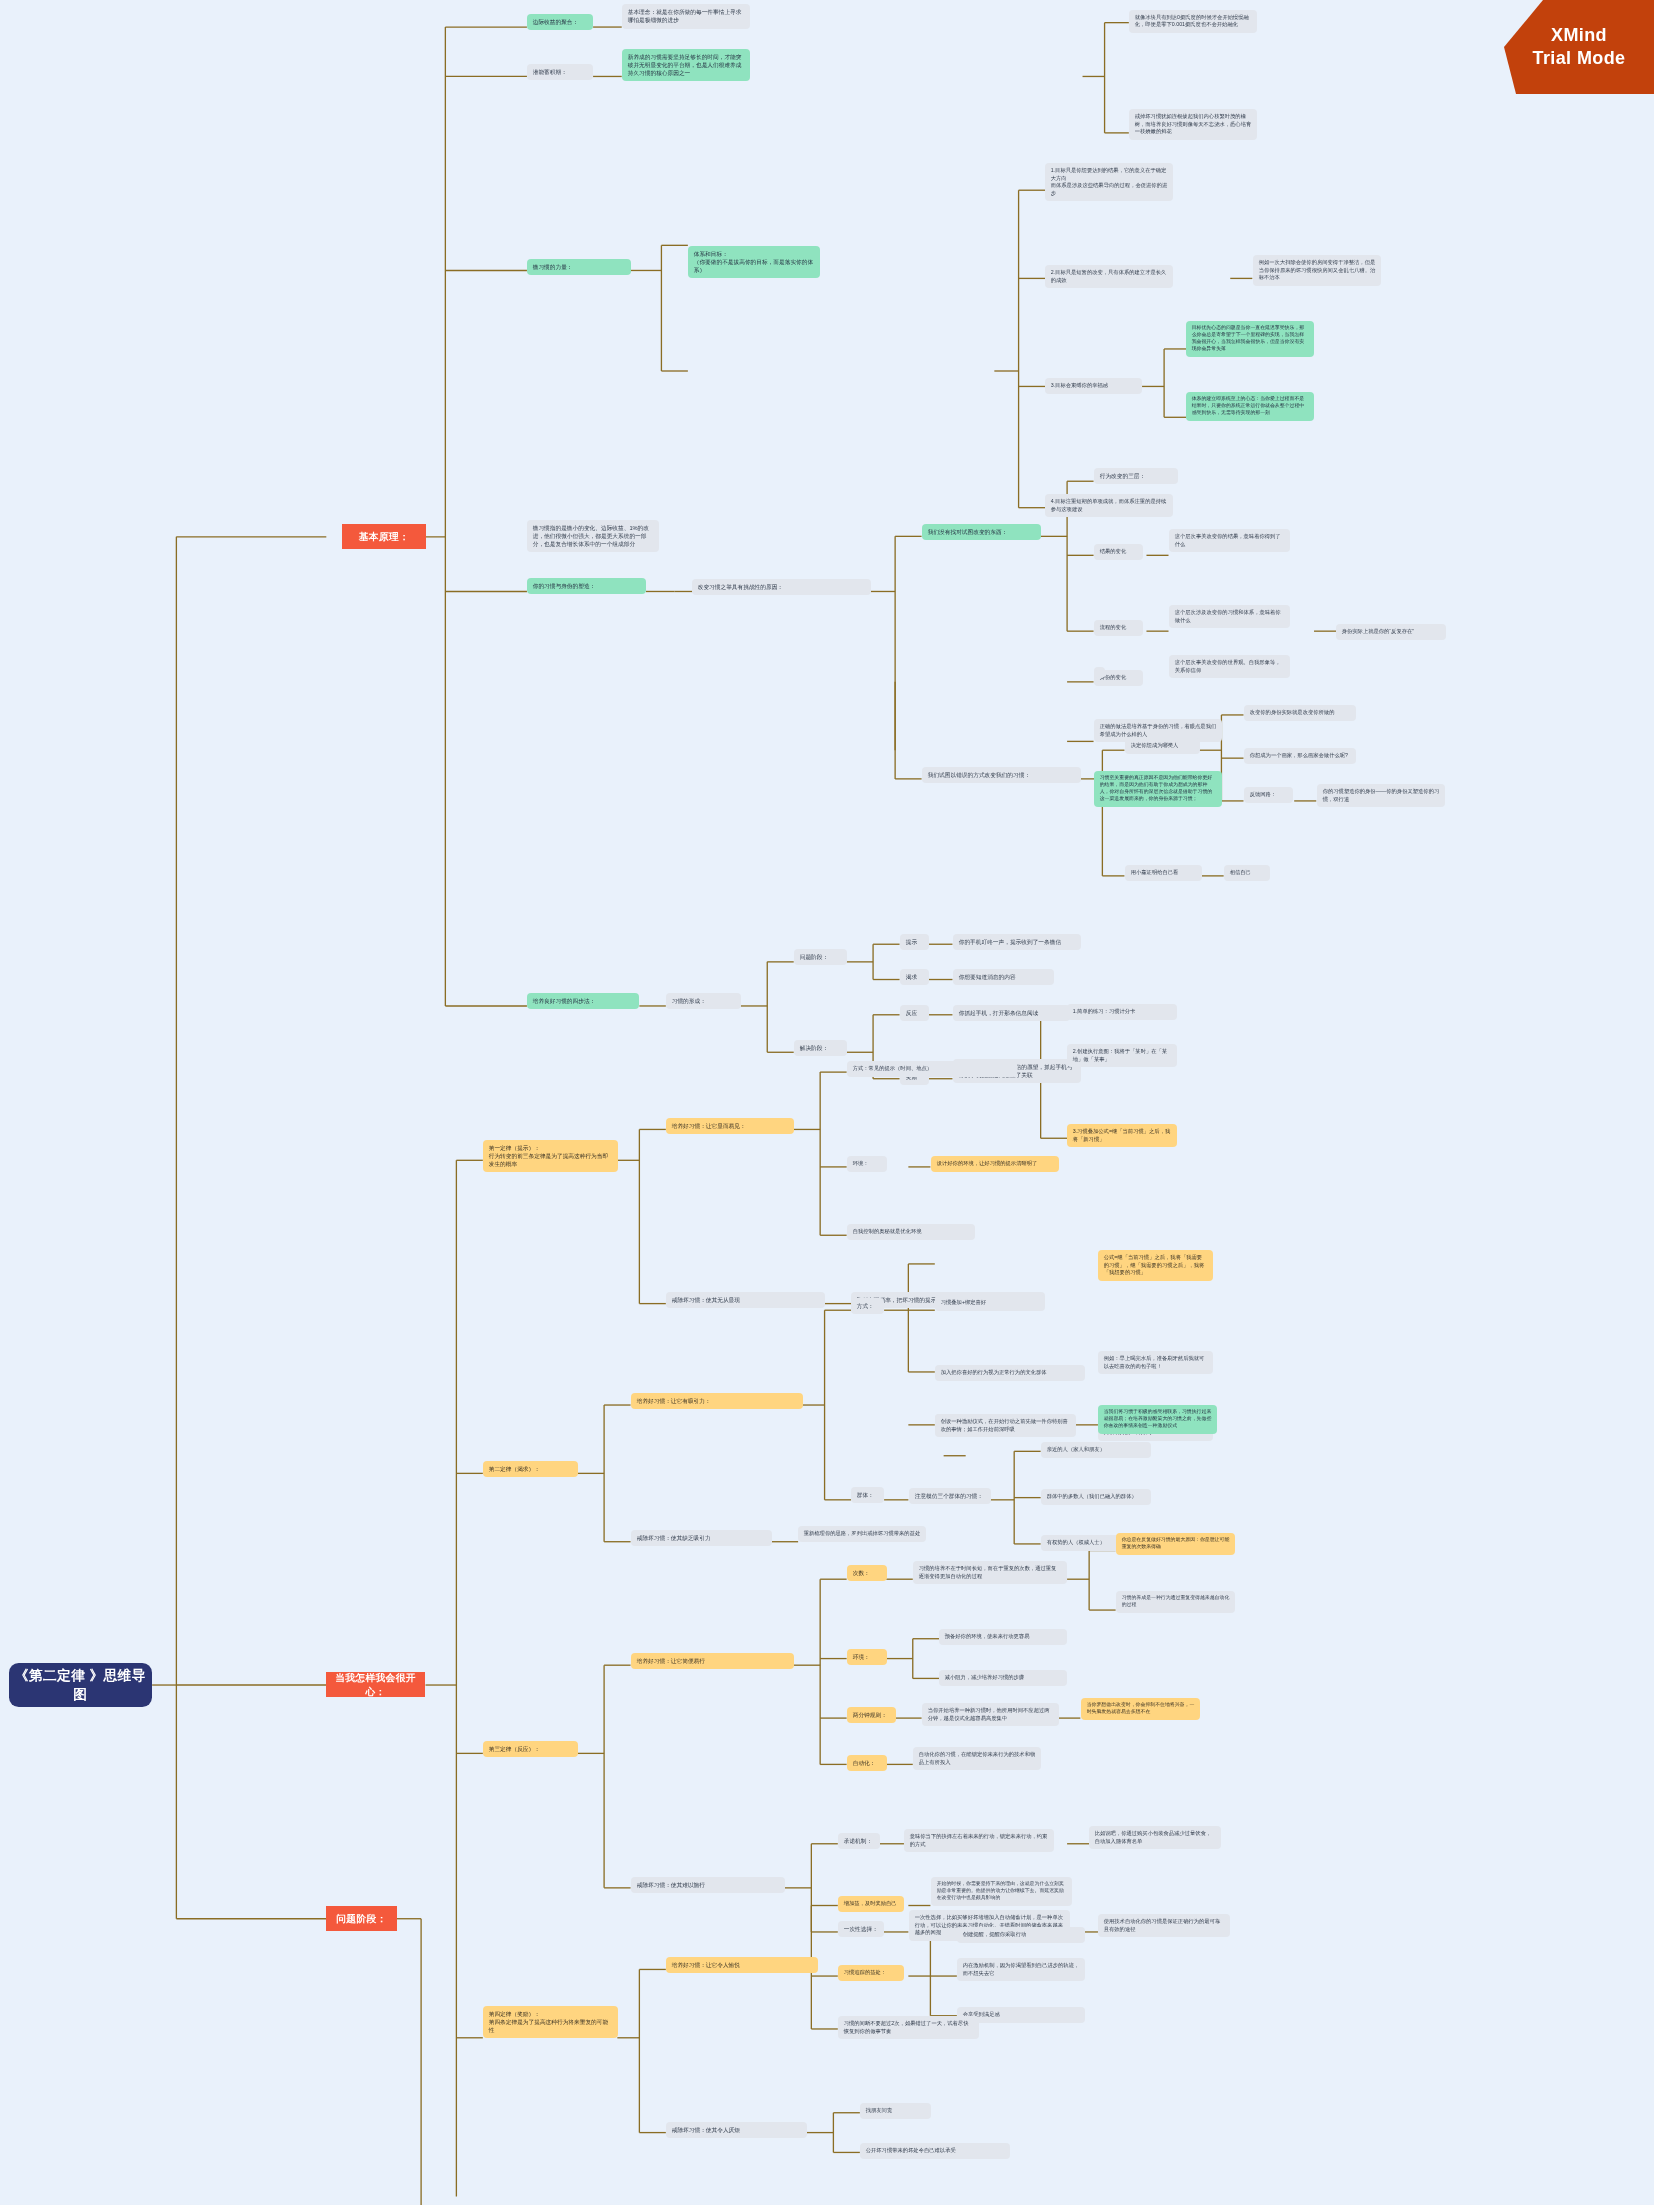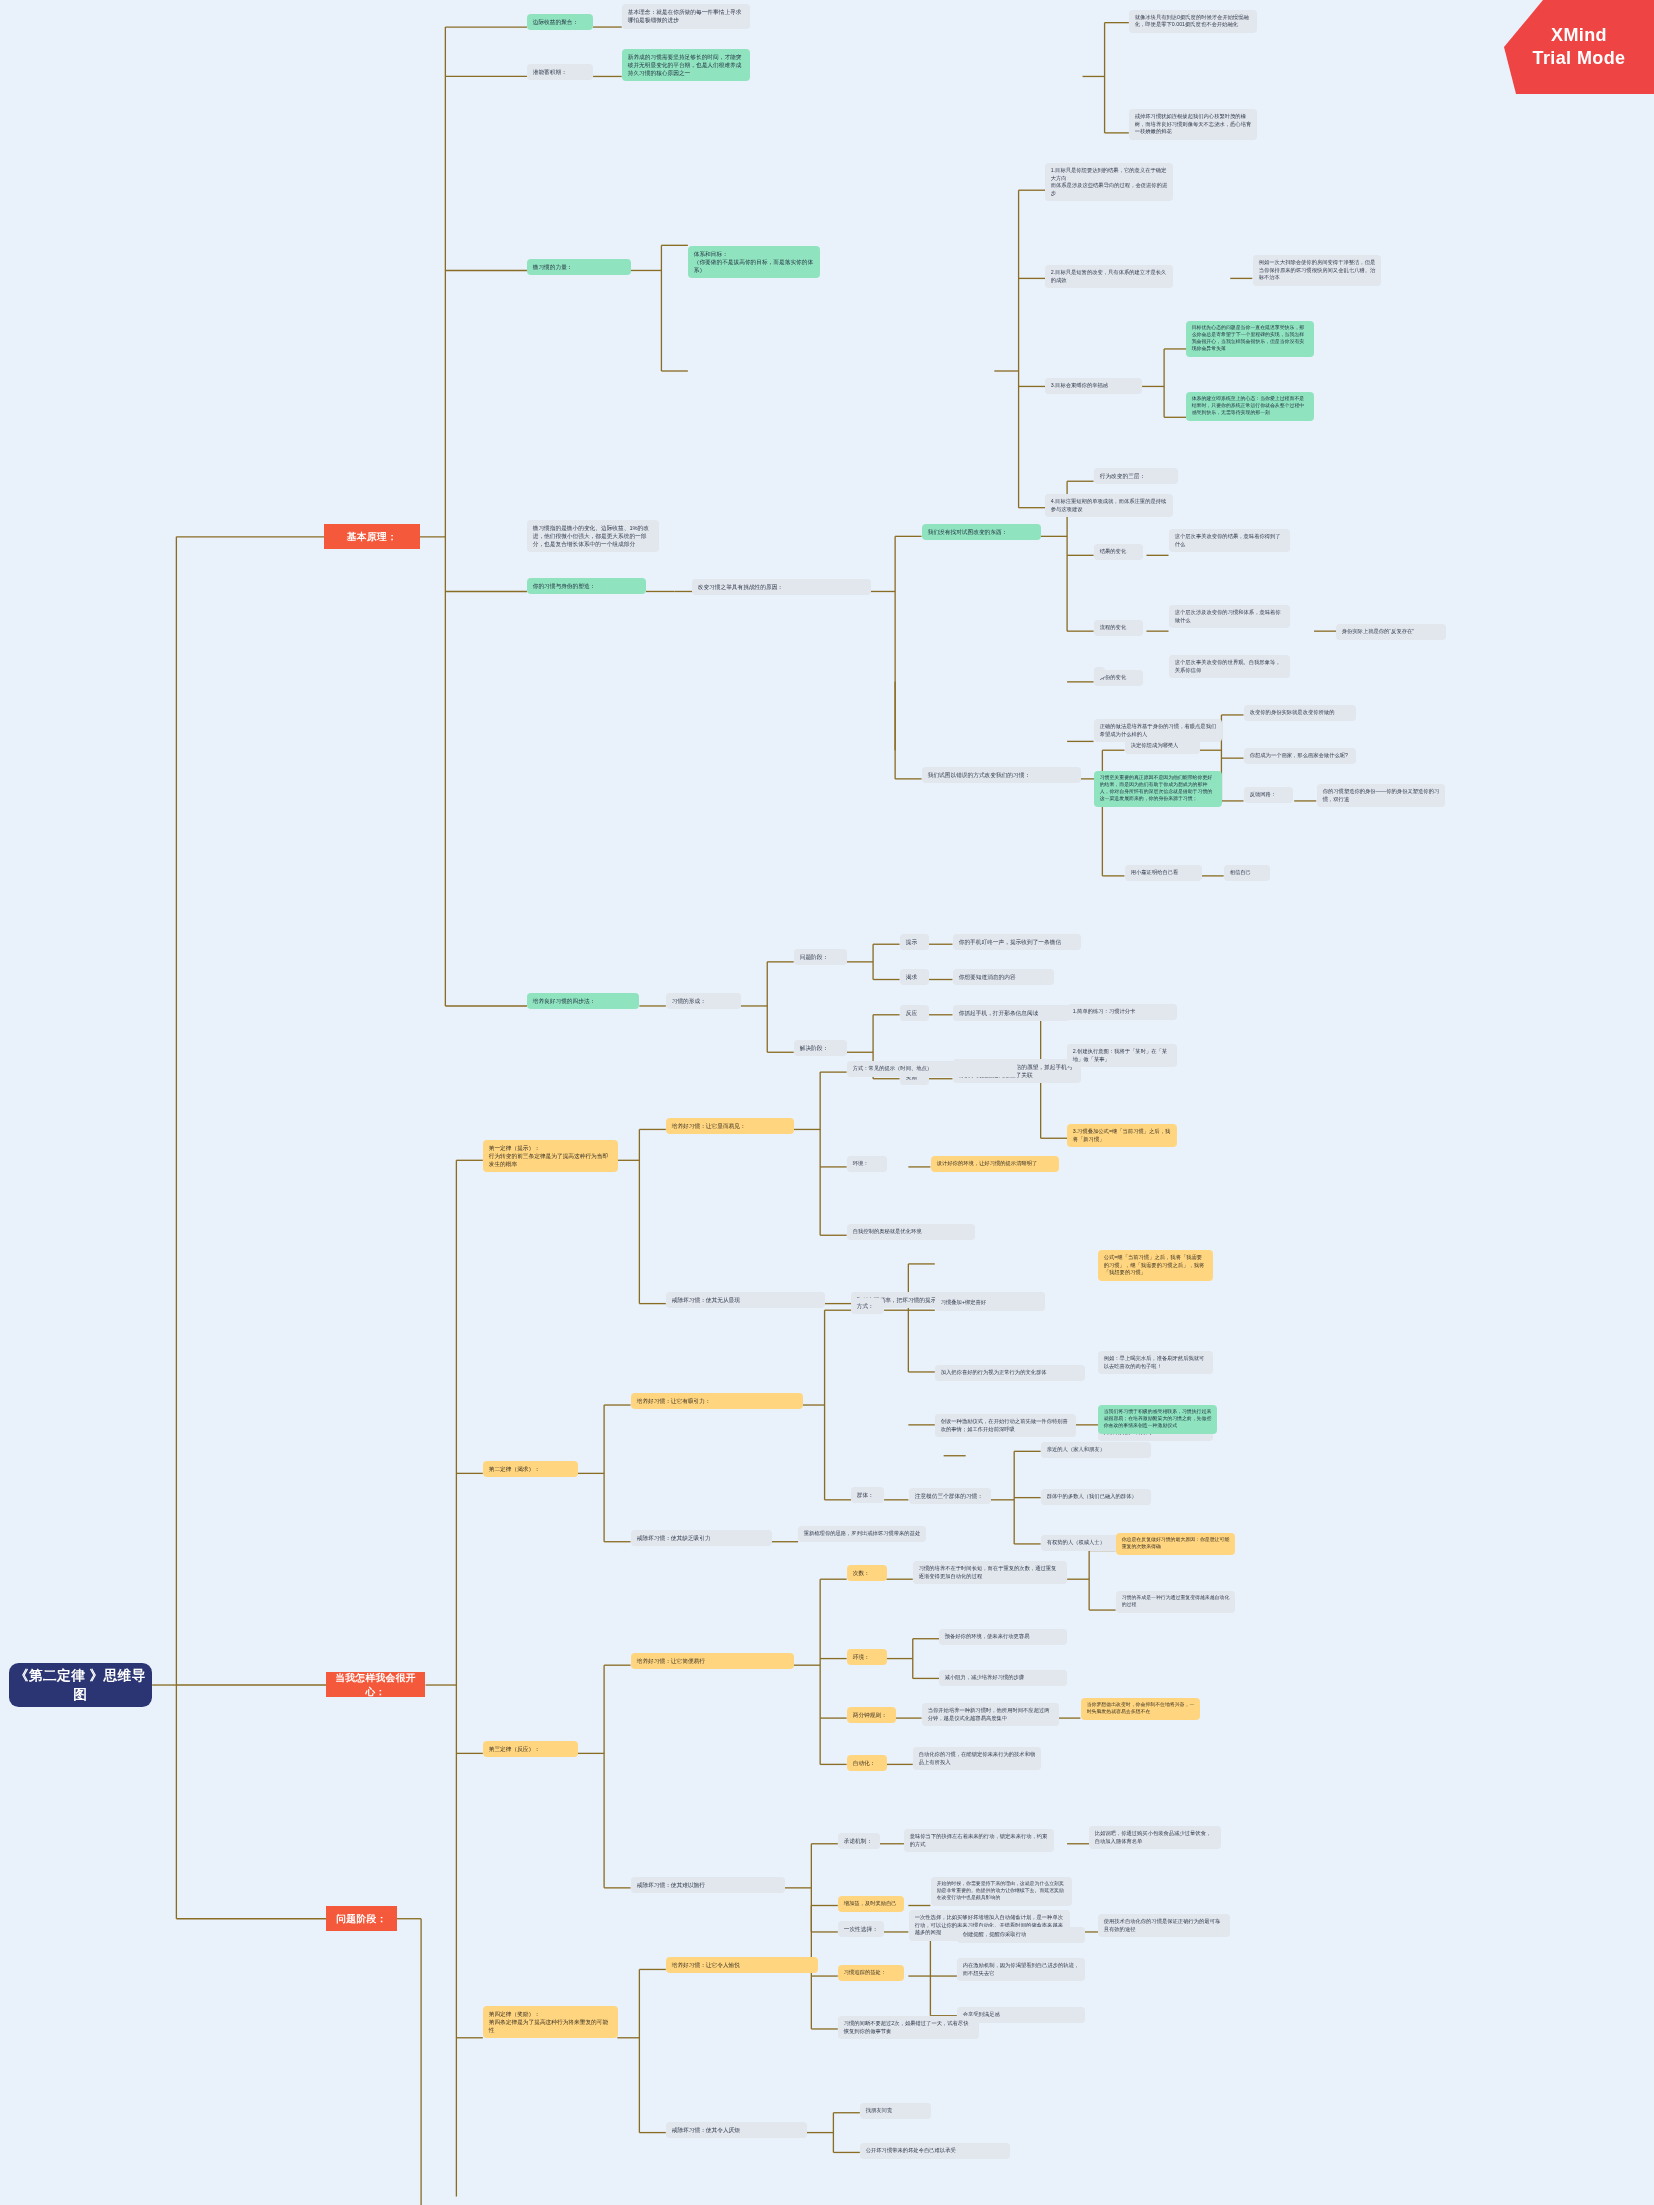--- a/index.html
+++ b/index.html
@@ -10,21 +10,21 @@
     color:#2d3748;
     overflow:hidden;
     position:relative;
   }
   #root{position:relative;width:1654px;height:3083px;}
 
   
   .watermark{
     position:absolute;top:0;right:0;
     width:150px;height:94px;
-    background:#ef4444;
+    background:#c2410c;
     color:#fff;
     -webkit-clip-path:polygon(26% 0,100% 0,100% 100%,8% 100%,0 50%);
     clip-path:polygon(26% 0,100% 0,100% 100%,8% 100%,0 50%);
     display:flex;flex-direction:column;justify-content:center;align-items:center;
     line-height:1.28;
   }
   .watermark .wm1{font-size:18px;font-weight:bold;letter-spacing:0.4px;}
   .watermark .wm2{font-size:18px;font-weight:bold;letter-spacing:0.4px;}
 
   
@@ -303,21 +303,21 @@
     <path d="M1740 6465 H1800"></path>
     <path d="M1740 6520 H1800"></path>
     <path d="M1740 6575 H1800"></path>
     <path d="M1610 6660 H1660"></path>
 
     <path d="M1295 6835 H1350"></path>
   </svg>
 
   <div class="node n-root" style="left:8.8px;top:1663px;width:143px;height:44px;">《第二定律 》思维导图</div>
 
-  <div class="node n-main" style="left:324px;top:524px;width:96px;height:25px;">基本原理：</div>
+  <div class="node n-main" style="left:342px;top:524px;width:84px;height:25px;">基本原理：</div>
   <div class="node n-main" style="left:326px;top:1672px;width:99px;height:25px;">当我怎样我会很开心：</div>
   <div class="node n-main" style="left:326px;top:1906px;width:71px;height:25px;">问题阶段：</div>
 
   <div class="node n-green fs13" style="left:527px;top:14px;width:66px;">边际收益的聚合：</div>
   <div class="node n-grey fs13" style="left:622px;top:4.4px;width:128px;">基本理念：就是在你所做的每一件事情上寻求哪怕是极细微的进步</div>
 
   <div class="node n-grey fs13" style="left:527px;top:64px;width:66px;">潜能蓄积期：</div>
   <div class="node n-green fs13" style="left:622px;top:49px;width:128px;">新养成的习惯需要坚持足够长的时间，才能突破并无明显变化的平台期，也是人们很难养成持久习惯的核心原因之一</div>
   <div class="node n-grey fs12" style="left:1129px;top:9.7px;width:128px;">就像冰块只有到达0摄氏度的时候才会开始慢慢融化，即便是零下0.001摄氏度也不会开始融化</div>
   <div class="node n-grey fs12" style="left:1129px;top:109px;width:128px;">戒掉坏习惯犹如连根拔起我们内心枝繁叶茂的橡树，而培养良好习惯则像每天不忘浇水，悉心培育一枝娇嫩的鲜花</div>

